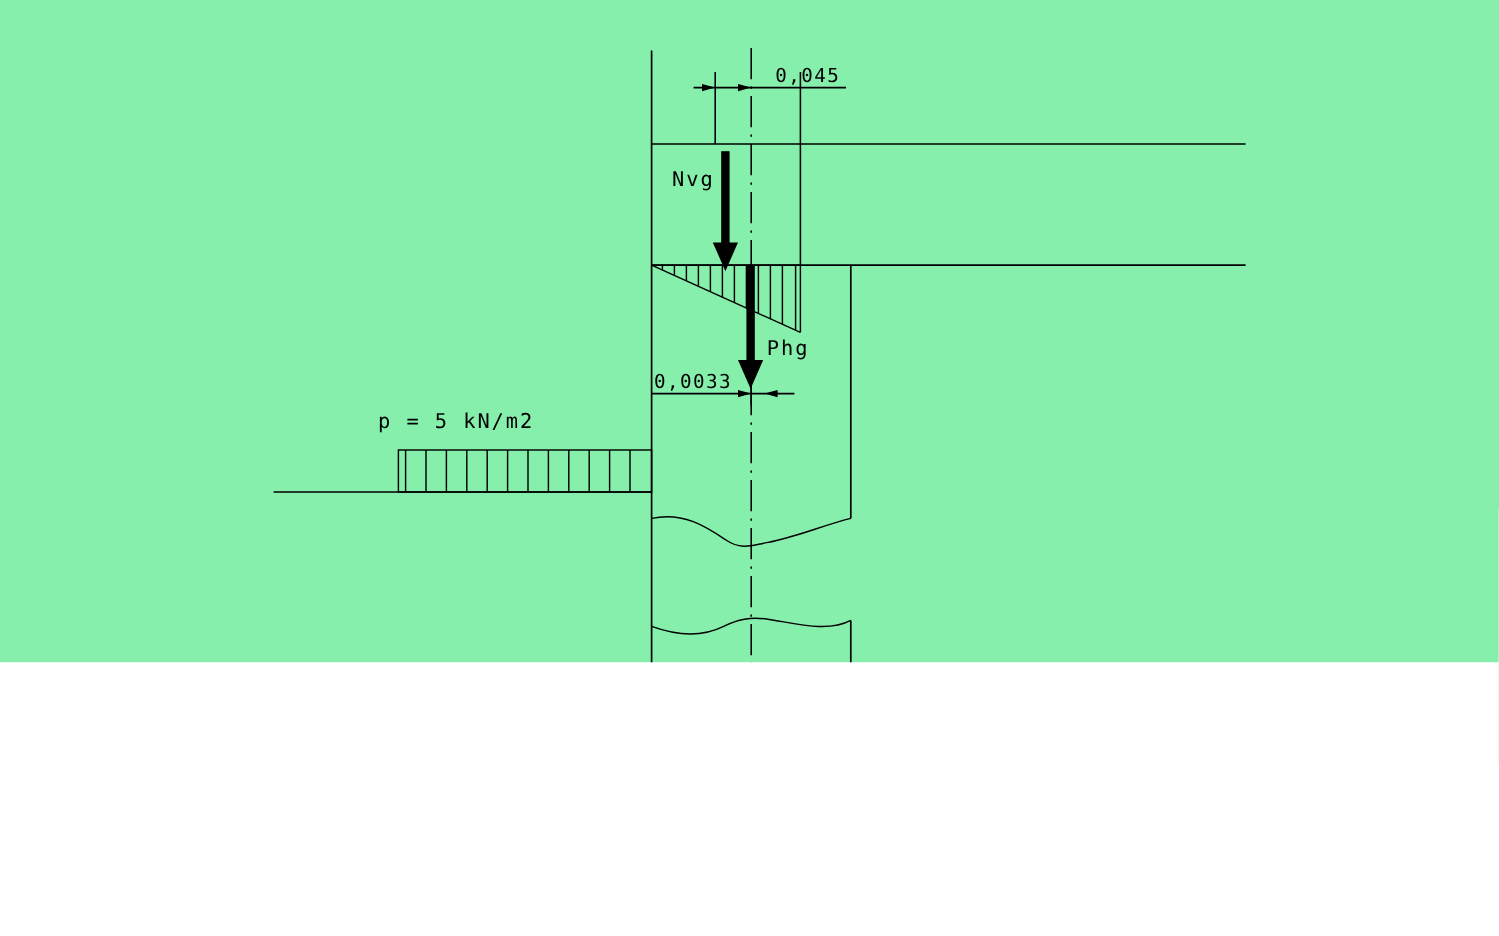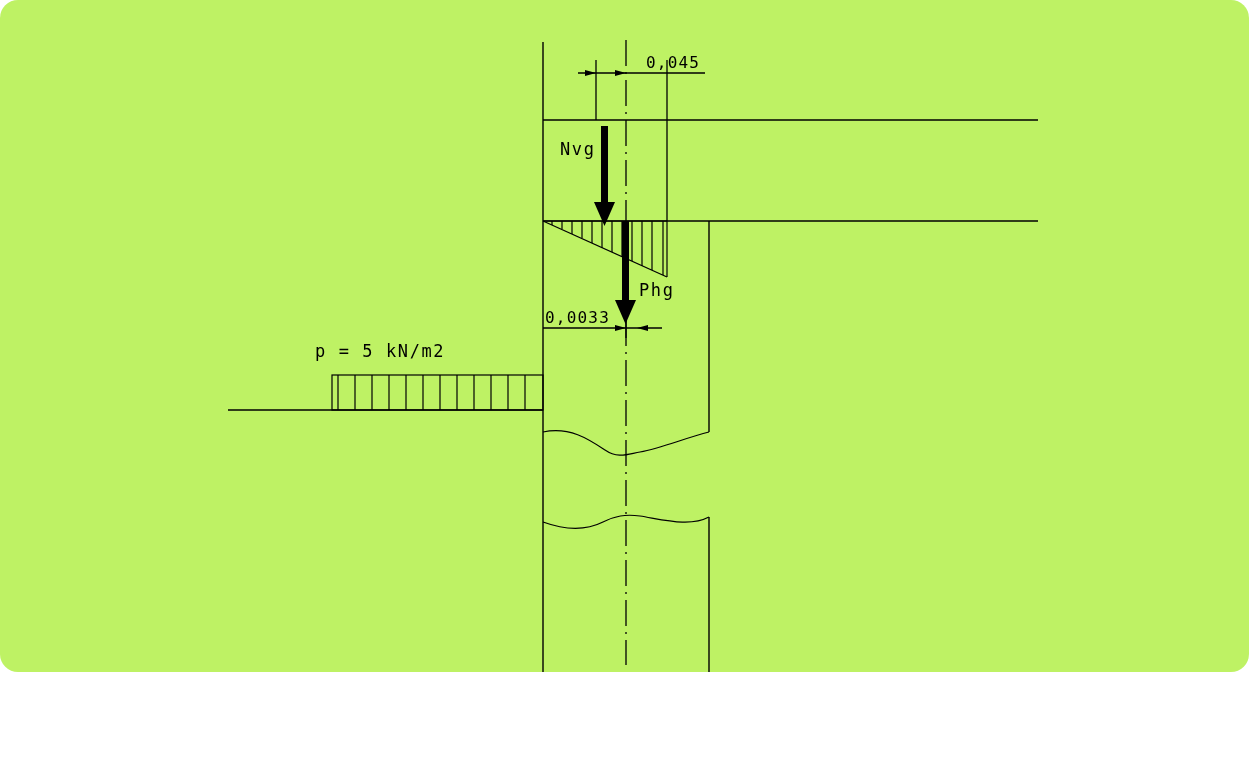--- a/index.html
+++ b/index.html
@@ -7,24 +7,23 @@
     margin: 0;
     padding: 0;
     background: #ffffff;
   }
   body {
     font-family: "DejaVu Sans Mono", monospace;
   }
   #canvas-wrap {
     position: relative;
     width: 1249px;
-    height: 672px;
-    background: #bef264;
+    height: 552px;
+    background: #86efac;
     overflow: hidden;
-    border-radius: 18px;
   }
   svg#drawing {
     display: block;
     width: 1249px;
     height: 780px;
   }
   .cadtext {
     font-family: "DejaVu Sans Mono", "Liberation Mono", monospace;
     font-size: 17px;
     letter-spacing: 1.6px;

